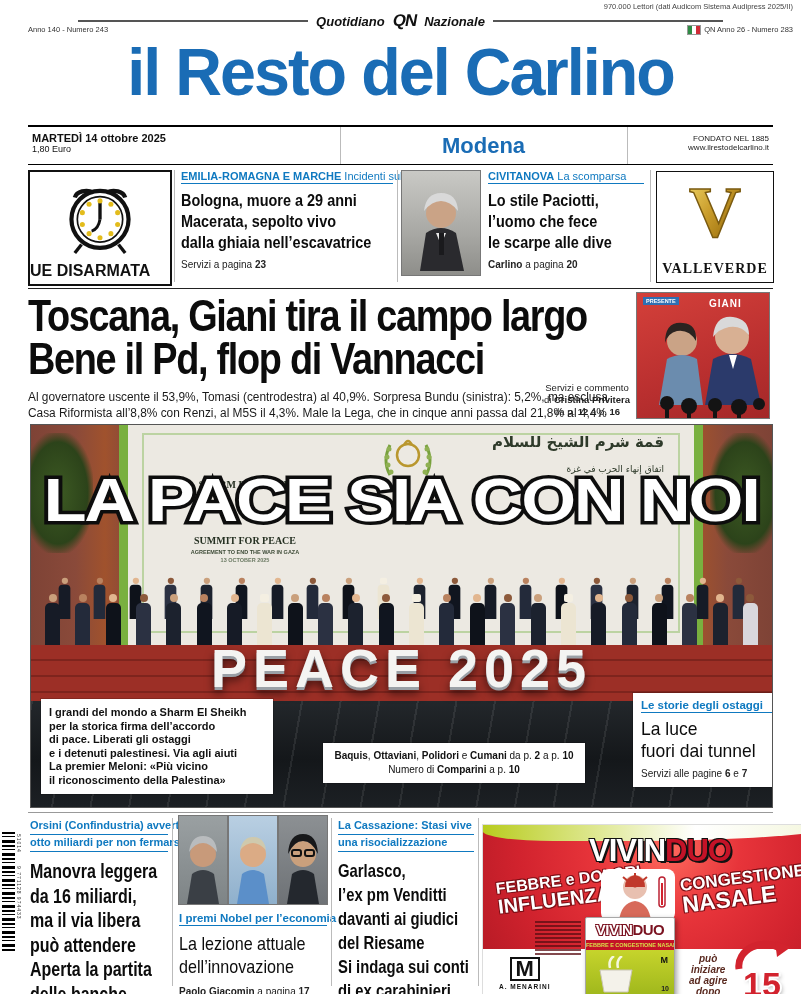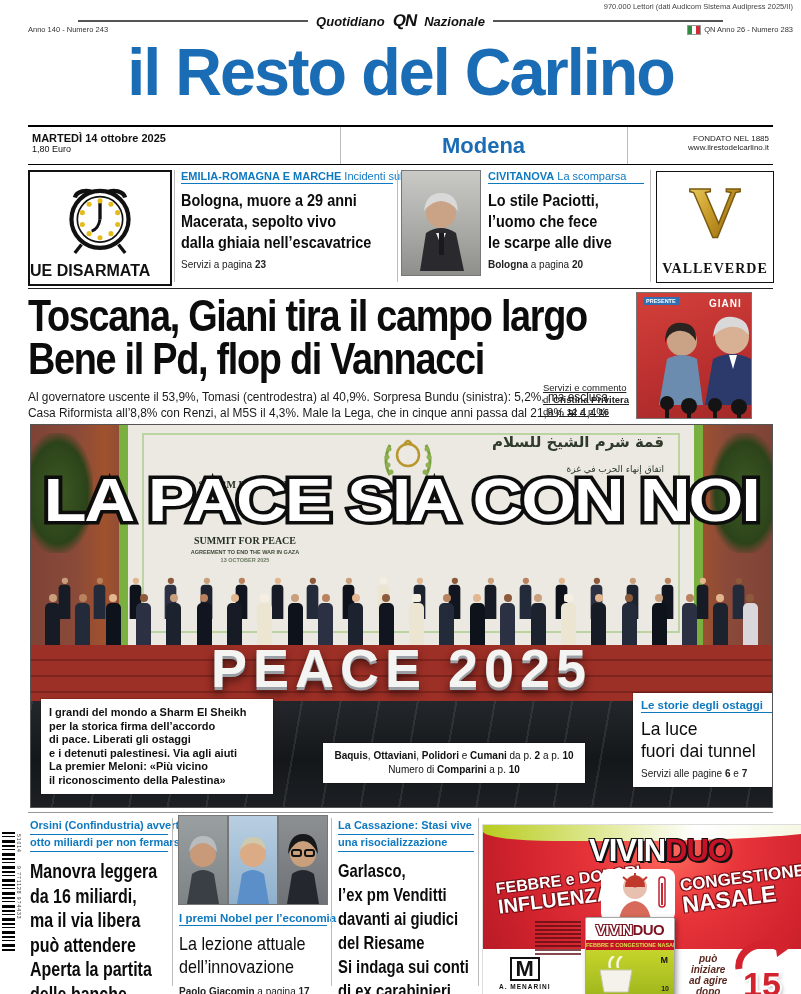--- a/index.html
+++ b/index.html
@@ -164,21 +164,21 @@
   <div class="abs" style="left:488px;top:170px;width:156px;">
     <div class="kicker-line nowrap" style="font-size:11px;">
       <span class="kicker">CIVITANOVA</span><span class="blue"> La scomparsa</span>
     </div>
     <div class="headline nowrap" style="font-size:17px;line-height:21px;margin-top:6px;font-weight:700;transform:scaleX(.85);">
       <div>Lo stile Paciotti,</div>
       <div>l’uomo che fece</div>
       <div>le scarpe alle dive</div>
     </div>
     <div class="byline" style="margin-top:6px;">
-      <span class="b">Bologna</span><span> a pagina </span><span class="b">20</span>
+      <span class="b">Carlino</span><span> a pagina </span><span class="b">20</span>
     </div>
   </div>
 
   <div class="vrule" style="left:650px;top:170px;height:112px;"></div>
 
   <div class="abs" style="left:656px;top:171px;width:116px;height:110px;border:1px solid #111;background:#fff;">
     <svg class="abs" style="left:24px;top:2px;" width="68" height="76" viewBox="0 0 68 76">
       <defs>
         <linearGradient id="gold" x1="0" y1="0" x2="1" y2="1">
           <stop offset="0" stop-color="#f3d96a"></stop>
@@ -198,27 +198,27 @@
     <div class="headline nowrap" style="font-size:44px;line-height:43px;letter-spacing:-1.5px;transform:scaleX(.86);">
       <div>Toscana, Giani tira il campo largo</div>
       <div>Bene il Pd, flop di Vannacci</div>
     </div>
     <div class="nowrap" style="margin-top:9px;font-size:12.5px;line-height:16px;color:#1a1a1a;transform:scaleX(.95);transform-origin:left top;">
       <div>Al governatore uscente il 53,9%, Tomasi (centrodestra) al 40,9%. Sorpresa Bundu (sinistra): 5,2%, ma esclusa</div>
       <div>Casa Riformista all’8,8% con Renzi, al M5S il 4,3%. Male la Lega, che in cinque anni passa dal 21,8% al 4,4%</div>
     </div>
   </div>
 
-  <div class="abs" style="left:543px;top:382px;width:88px;text-align:left;font-size:9.5px;line-height:12px;color:#222;text-decoration:underline;">
+  <div class="abs" style="left:543px;top:382px;width:88px;text-align:center;font-size:9.5px;line-height:12px;color:#222;">
     <div>Servizi e commento</div>
     <div><span>di </span><span class="b">Cristina Privitera</span></div>
     <div><span>da p. </span><span class="b">12</span><span> a p. </span><span class="b">16</span></div>
   </div>
 
-  <div class="abs photo-frame" style="left:637px;top:293px;width:114px;height:125px;background:linear-gradient(160deg,#d4403a,#b92f2f 60%,#a32828);overflow:hidden;">
+  <div class="abs photo-frame" style="left:637px;top:293px;width:132px;height:125px;background:linear-gradient(160deg,#d4403a,#b92f2f 60%,#a32828);overflow:hidden;">
     <div class="abs" style="left:6px;top:4px;font-size:5.5px;font-weight:bold;color:#fff;background:#2f6fb2;padding:1px 3px;">PRESENTE</div>
     <div class="abs" style="left:72px;top:5px;font-size:10px;font-weight:800;color:#fff;letter-spacing:1px;">GIANI</div>
     <svg class="abs" style="left:0;top:14px;" width="135" height="111" viewBox="0 0 135 111">
       <circle cx="45" cy="34" r="15" fill="#caa386"></circle>
       <path d="M28 36 Q28 14 46 16 Q60 17 59 34 Q52 22 40 24 Q31 26 28 36 Z" fill="#2b2320"></path>
       <path d="M22 98 L30 52 Q45 44 60 52 L66 98 Z" fill="#6b8cae"></path>
       <circle cx="95" cy="30" r="17" fill="#d8b093"></circle>
       <path d="M76 30 Q78 8 96 10 Q112 12 112 28 Q104 18 92 20 Q82 22 76 30 Z" fill="#d9d9d9"></path>
       <path d="M68 98 L76 52 Q95 42 114 52 L124 98 Z" fill="#2b3a6b"></path>
       <path d="M92 48 L96 62 L100 48 Z" fill="#fff"></path>

